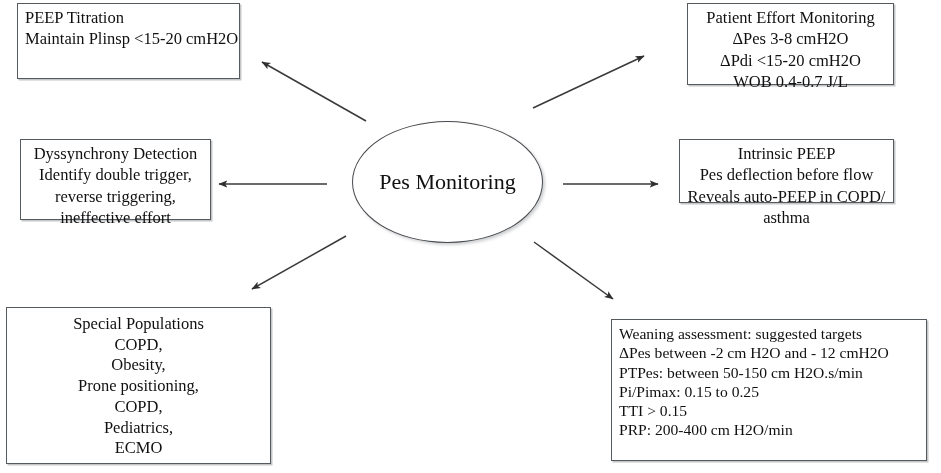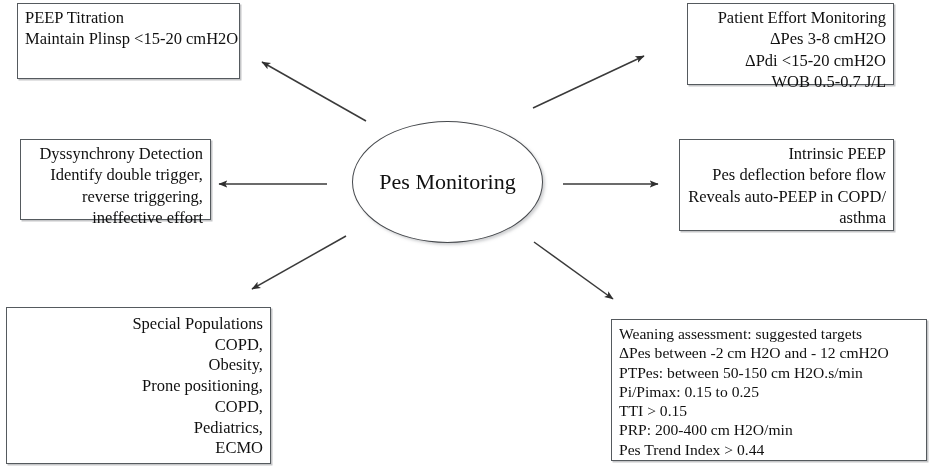--- a/index.html
+++ b/index.html
@@ -29,28 +29,28 @@
     background: #ffffff;
     border: 1.6px solid #555a5e;
     box-shadow: 1.5px 1.5px 0 0 rgba(150,152,155,0.55);
     color: #101010;
     font-size: 16.5px;
     line-height: 1.30;
     padding: 3px 7px 4px 7px;
     letter-spacing: 0.0px;
   }
   .box .ln { white-space: nowrap; }
-  .center { text-align: right; }
+  .center { text-align: center; }
   .left { text-align: left; }
 
   
   #box-peep-titration { left: 17px;  top: 3px;   width: 223px; height: 76px; }
   #box-patient-effort { left: 687px; top: 3px;   width: 207px; height: 82px; }
   #box-dyssynchrony   { left: 20px;  top: 139px; width: 191px; height: 81px; }
-  #box-intrinsic-peep { left: 679px; top: 139px; width: 215px; height: 92px; }
+  #box-intrinsic-peep { left: 679px; top: 139px; width: 215px; height: 64px; }
   #box-special-pops   { left: 6px;   top: 307px; width: 265px; height: 157px;
                         font-size: 16.5px; line-height: 1.255; padding-top: 6px; }
   #box-weaning        { left: 611px; top: 319px; width: 316px; height: 142px;
                         font-size: 15.6px; line-height: 1.235; padding: 4px 6px 3px 7px; }
 
   .ellipse {
     position: absolute;
     left: 352px;
     top: 121px;
     width: 189px;
@@ -91,21 +91,21 @@
 
   <div class="box left" id="box-peep-titration">
     <div class="ln">PEEP Titration</div>
     <div class="ln">Maintain Plinsp &lt;15-20 cmH2O</div>
   </div>
 
   <div class="box center" id="box-patient-effort">
     <div class="ln">Patient Effort Monitoring</div>
     <div class="ln">ΔPes 3-8 cmH2O</div>
     <div class="ln">ΔPdi &lt;15-20 cmH2O</div>
-    <div class="ln">WOB 0.5-0.7 J/L</div>
+    <div class="ln">WOB 0.4-0.7 J/L</div>
   </div>
 
   <div class="box center" id="box-dyssynchrony">
     <div class="ln">Dyssynchrony Detection</div>
     <div class="ln">Identify double trigger,</div>
     <div class="ln">reverse triggering,</div>
     <div class="ln">ineffective effort</div>
   </div>
 
   <div class="box center" id="box-intrinsic-peep">
@@ -125,16 +125,15 @@
     <div class="ln">ECMO</div>
   </div>
 
   <div class="box left" id="box-weaning">
     <div class="ln">Weaning assessment: suggested targets</div>
     <div class="ln">ΔPes between -2 cm H2O and - 12 cmH2O</div>
     <div class="ln">PTPes: between 50-150 cm H2O.s/min</div>
     <div class="ln">Pi/Pimax: 0.15 to 0.25</div>
     <div class="ln">TTI &gt; 0.15</div>
     <div class="ln">PRP: 200-400 cm H2O/min</div>
-    <div class="ln">Pes Trend Index &gt; 0.44</div>
   </div>
 
 </div>
 
 </body></html>

